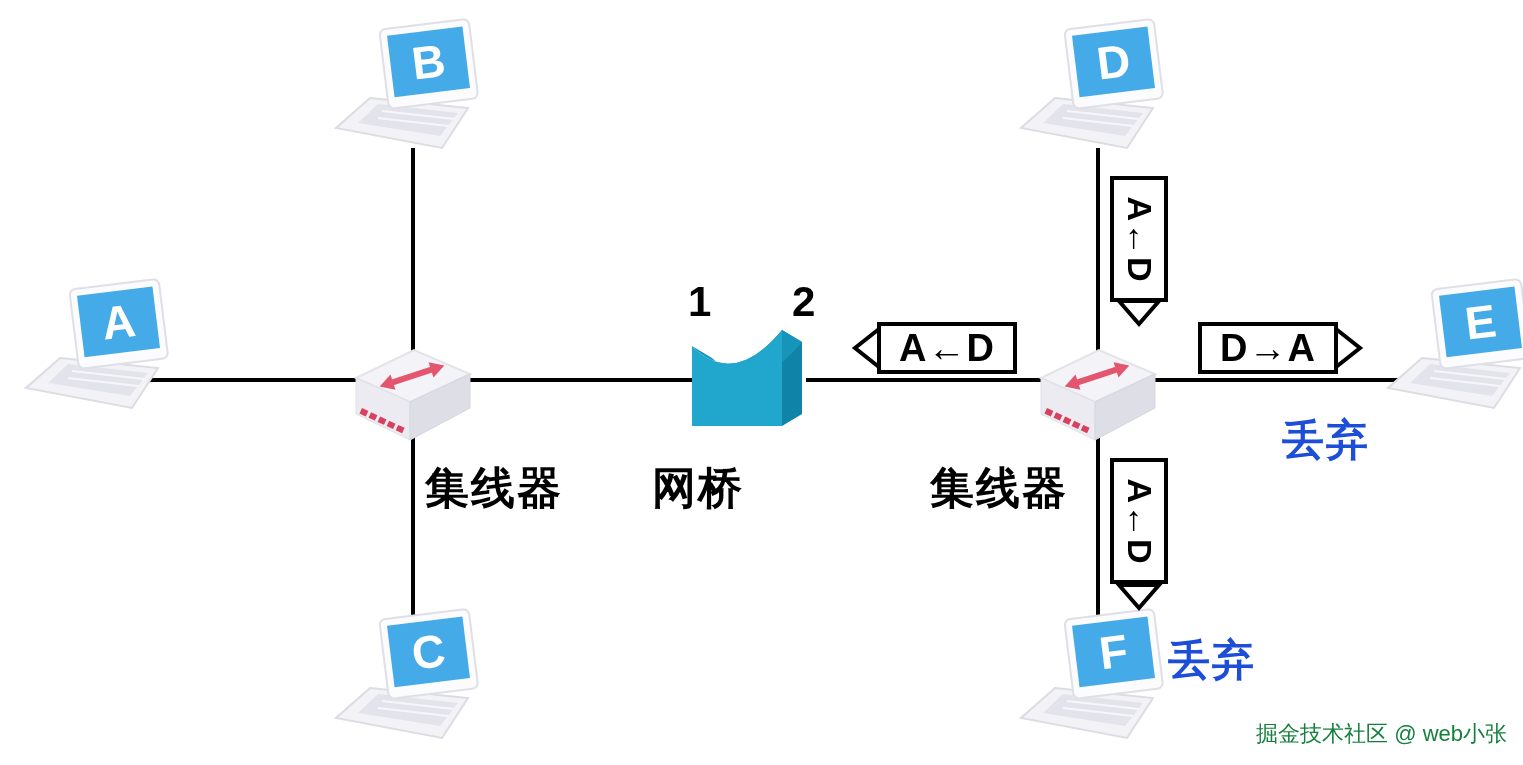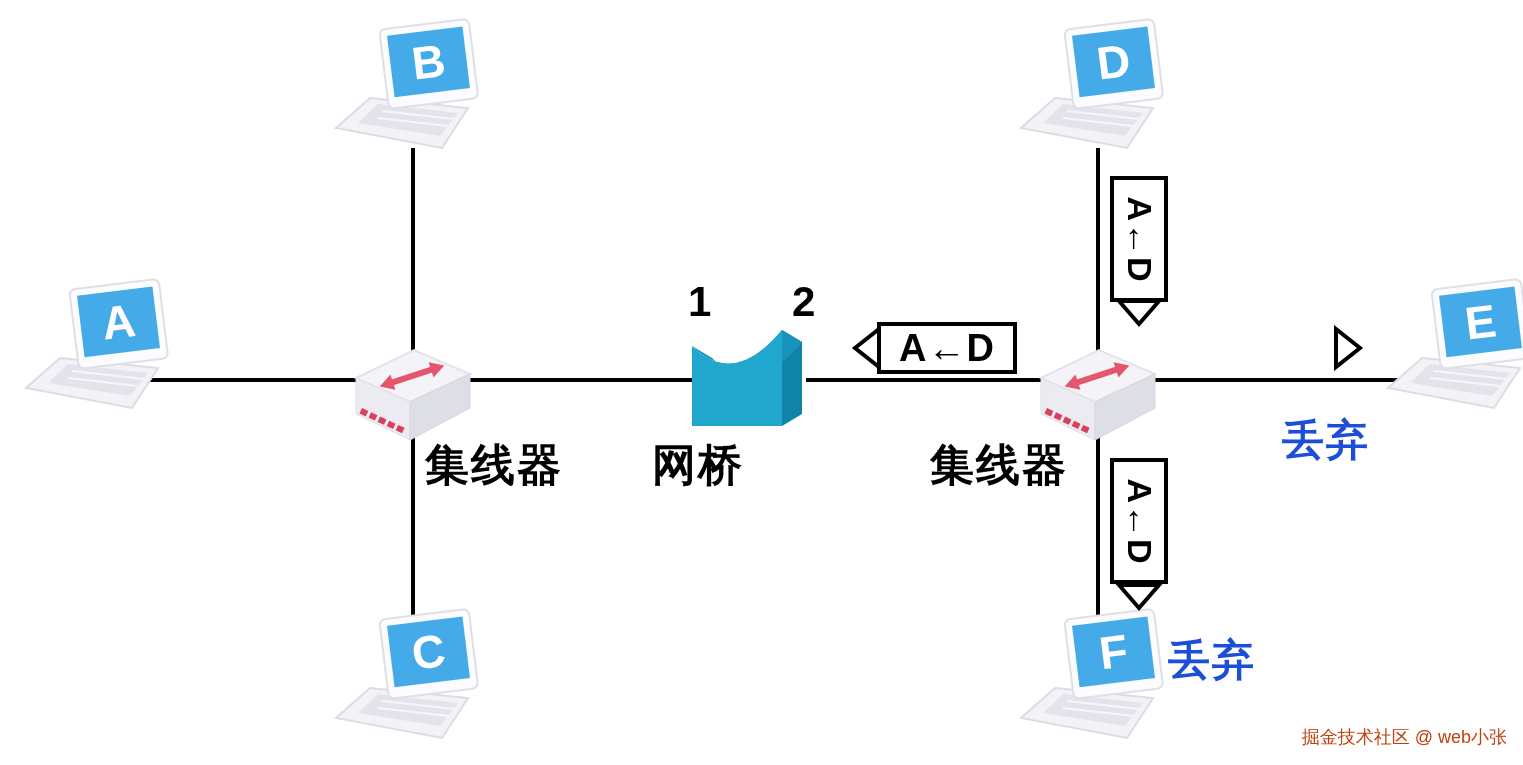--- a/index.html
+++ b/index.html
@@ -8,37 +8,37 @@
 
   .wire { position:absolute; background:#000; z-index:1; }
   .wire.h { height:4px; }
   .wire.v { width:4px; }
 
   .laptop { position:absolute; width:160px; height:140px; z-index:2; }
   .hub    { position:absolute; width:140px; height:112px; z-index:2; }
   .bridge { position:absolute; width:132px; height:122px; z-index:2; }
 
   .device-label { position:absolute; font-size:44px; font-weight:bold; color:#000;
-                  letter-spacing:2px; z-index:3; white-space:nowrap; }
+                  letter-spacing:2px; z-index:3; white-space:nowrap;margin-top:23px; }
   .port-label   { position:absolute; font-size:42px; font-weight:bold; color:#000; z-index:3; }
 
   .frame { position:absolute; background:#fff; border:4px solid #000; z-index:4;
            display:flex; align-items:center; justify-content:center; font-weight:bold; color:#000; }
   .frame.h { width:140px; height:52px; font-size:38px; }
   .frame.v { width:58px;  height:126px; font-size:34px; }
   .frame .frame-text { white-space:nowrap; letter-spacing:1px; }
   .frame.v .frame-text { transform:rotate(90deg); }
 
   .arrowhead { position:absolute; z-index:5; }
 
   .discard { position:absolute; color:#1d4ed8; font-size:42px; font-weight:bold;
              letter-spacing:2px; z-index:3; white-space:nowrap; }
 
-  .watermark { position:absolute; right:16px; bottom:16px; color:#c2410c;
-               font-size:18px; z-index:6; white-space:nowrap; }
+  .watermark { position:absolute; right:16px; bottom:16px; color:#15803d;
+               font-size:22px; z-index:6; white-space:nowrap; }
 
   svg text { font-family:"Liberation Sans", sans-serif; }
 </style>
 </head>
 <body>
 
 <div class="canvas">
 
   <div class="wire h" style="left:150px; top:378px; width:215px;"></div>
   <div class="wire v" style="left:411px; top:148px; height:216px;"></div>
@@ -195,20 +195,23 @@
     <polygon points="28,4 4,23 28,42" fill="#ffffff" stroke="#000000" stroke-width="4"></polygon>
   </svg>
 
   <div class="frame v" style="left:1110px; top:176px;">
     <span class="frame-text">A←D</span>
   </div>
   <svg class="arrowhead" style="left:1114px; top:298px;" width="50" height="30" viewBox="0 0 50 30">
     <polygon points="5,3 25,26 45,3" fill="#ffffff" stroke="#000000" stroke-width="4"></polygon>
   </svg>
 
+  <div class="frame h" style="left:1198px; top:322px;">
+    <span class="frame-text">D→A</span>
+  </div>
   <svg class="arrowhead" style="left:1334px; top:325px;" width="30" height="46" viewBox="0 0 30 46">
     <polygon points="2,4 26,23 2,42" fill="#ffffff" stroke="#000000" stroke-width="4"></polygon>
   </svg>
 
   <div class="frame v" style="left:1110px; top:458px;">
     <span class="frame-text">A←D</span>
   </div>
   <svg class="arrowhead" style="left:1114px; top:582px;" width="50" height="30" viewBox="0 0 50 30">
     <polygon points="5,3 25,26 45,3" fill="#ffffff" stroke="#000000" stroke-width="4"></polygon>
   </svg>

